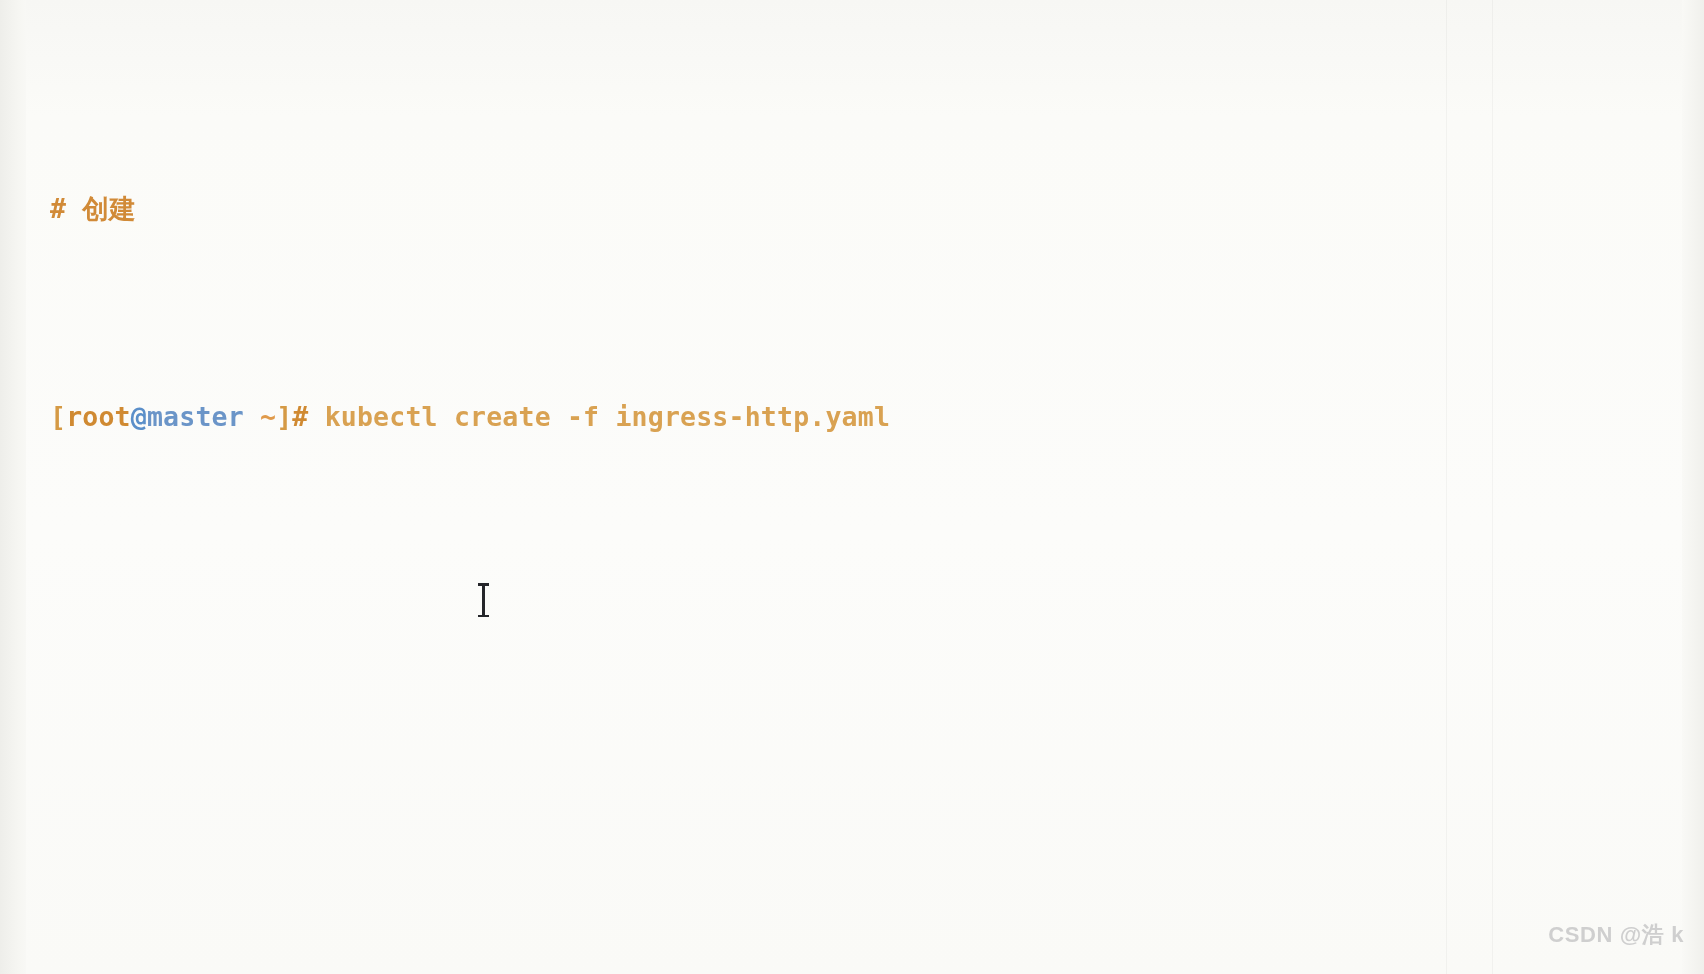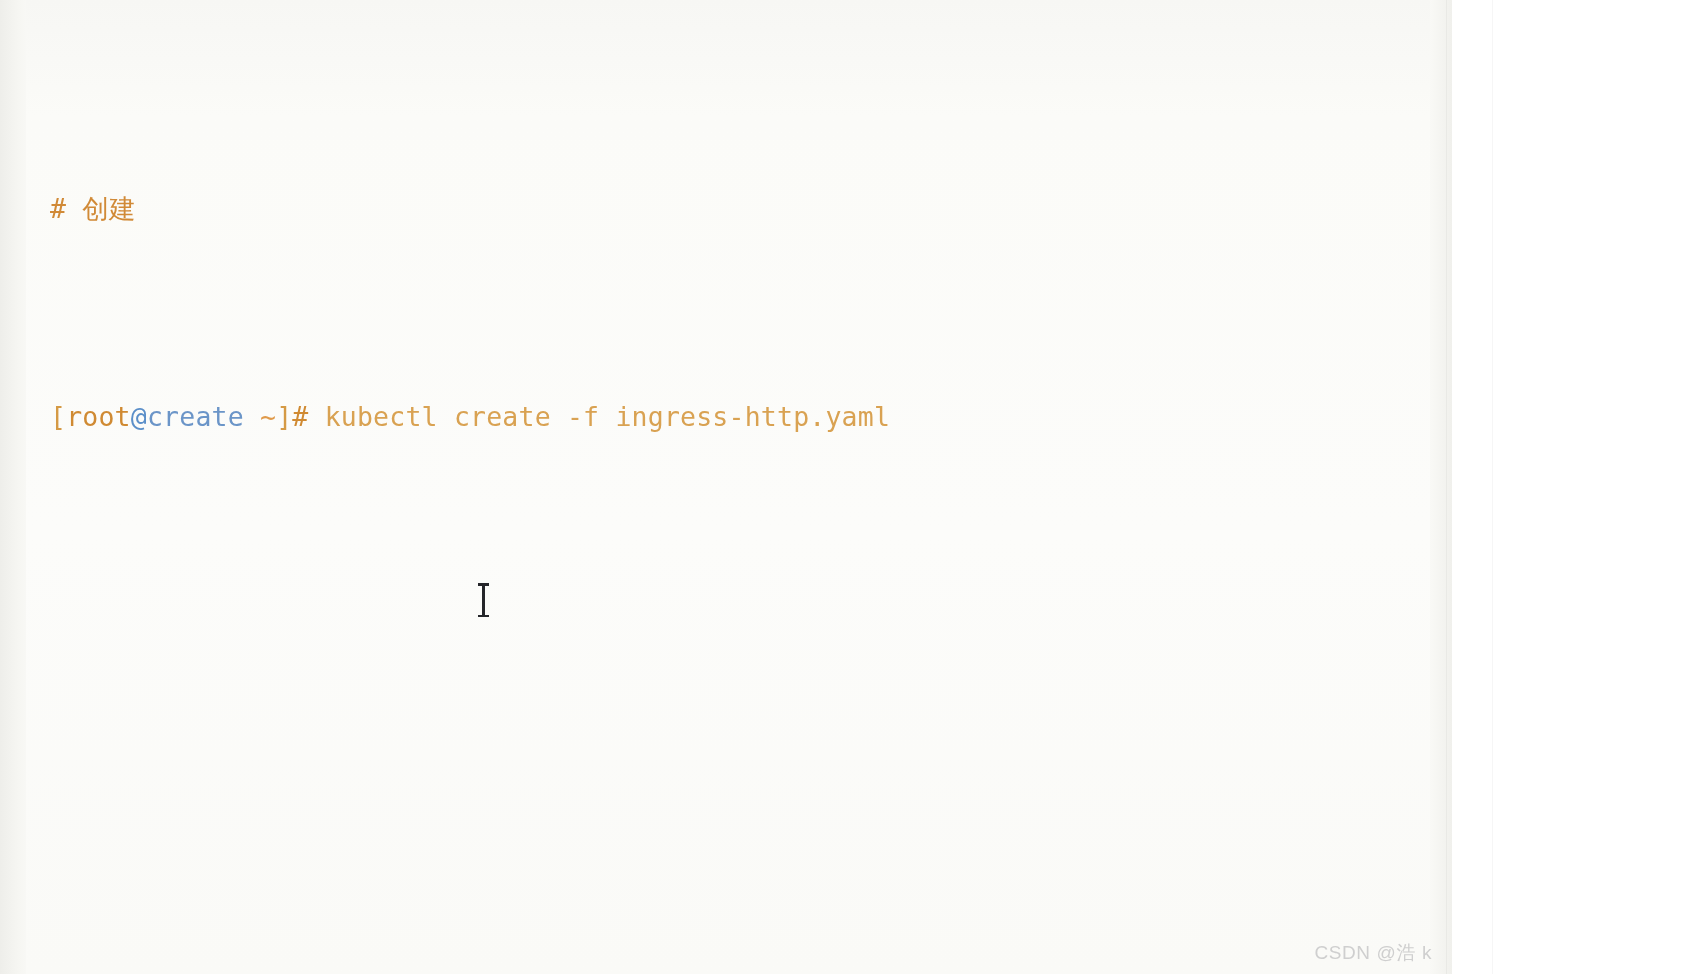--- a/index.html
+++ b/index.html
@@ -10,25 +10,26 @@
   body {
     width: 1704px;
     height: 974px;
     overflow: hidden;
     font-family: "DejaVu Sans Mono", "Liberation Mono", monospace;
   }
 
   
   #screen {
     position: relative;
-    width: 1452px;
+    width: 1704px;
     height: 974px;
     background:
       linear-gradient(180deg, #f7f7f4 0%, #fbfbf8 12%, #fcfcfa 55%, #fafaf7 100%);
     box-sizing: border-box;
+    font-weight: bold;
   }
 
   
   #screen::before {
     content: "";
     position: absolute;
     left: 0; top: 0; bottom: 0;
     width: 26px;
     background: linear-gradient(90deg, #eeeeea 0%, #f6f6f2 70%, #f8f8f5 100%);
     pointer-events: none;
@@ -66,23 +67,23 @@
   .c-at        { color: #5b8fc9; }          
   .c-host      { color: #6b95c8; }          
   .c-tilde     { color: #e09a4a; }          
   .c-hash      { color: #d08a32; }          
   .c-cmd       { color: #d9a252; }          
   .c-plain     { color: #6f7c8a; }
 
   .watermark {
     position: absolute;
     right: 20px;
-    bottom: 8px;
+    bottom: 24px;
     font-family: "Liberation Sans", sans-serif;
-    font-size: 19px;
+    font-size: 22px;
     color: #cfcfcf;
     letter-spacing: 0.6px;
     z-index: 5;
     user-select: none;
   }
 
   
   .caret {
     position: absolute;
     left: 478px;
@@ -123,21 +124,21 @@
 
   <div class="seam" style="left:1446px;"></div>
   <div class="seam" style="left:1492px;"></div>
 
   <div id="console">
 
     
     <div class="line"><span class="c-comment"># 创建</span></div>
 
     
-    <div class="line"><span class="c-bracket">[</span><span class="c-user">root</span><span class="c-at">@</span><span class="c-host">create</span><span class="c-tilde"> ~</span><span class="c-bracket">]</span><span class="c-hash">#</span><span class="c-cmd"> kubectl create -f ingress-http.yaml</span></div>
+    <div class="line"><span class="c-bracket">[</span><span class="c-user">root</span><span class="c-at">@</span><span class="c-host">master</span><span class="c-tilde"> ~</span><span class="c-bracket">]</span><span class="c-hash">#</span><span class="c-cmd"> kubectl create -f ingress-http.yaml</span></div>
 
     
 
     <div class="line blank"><span></span></div>
 
     
     
 
     
     

